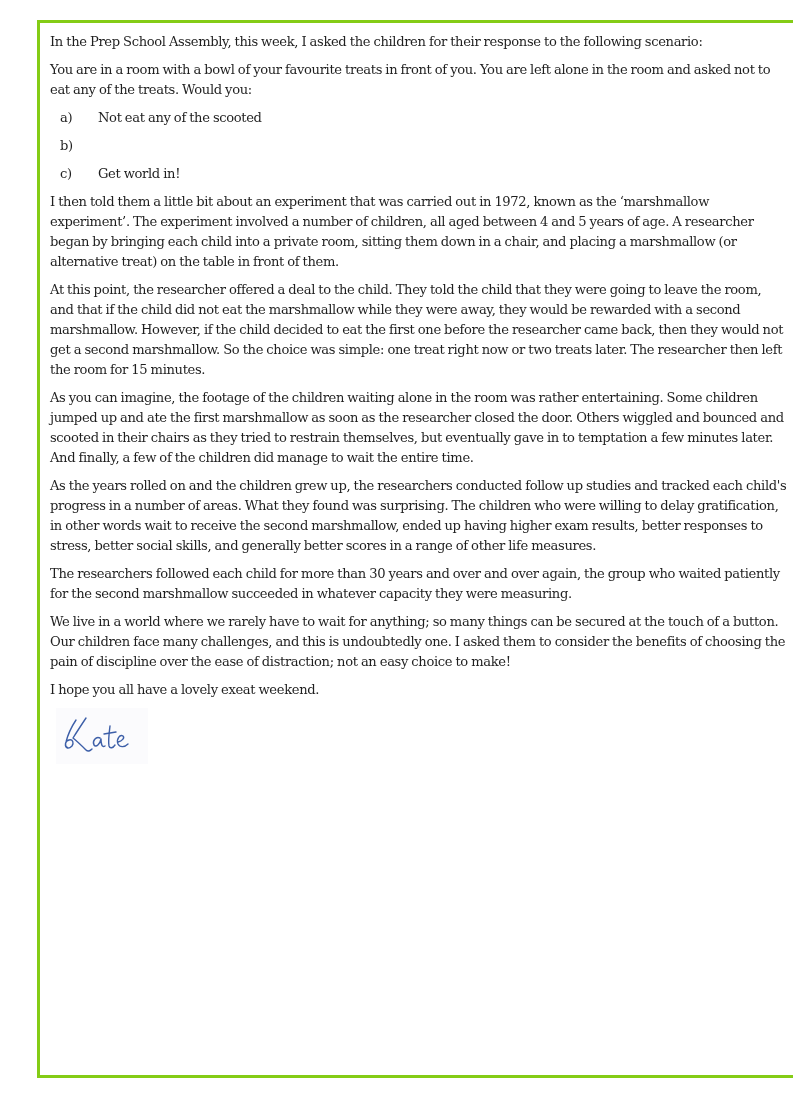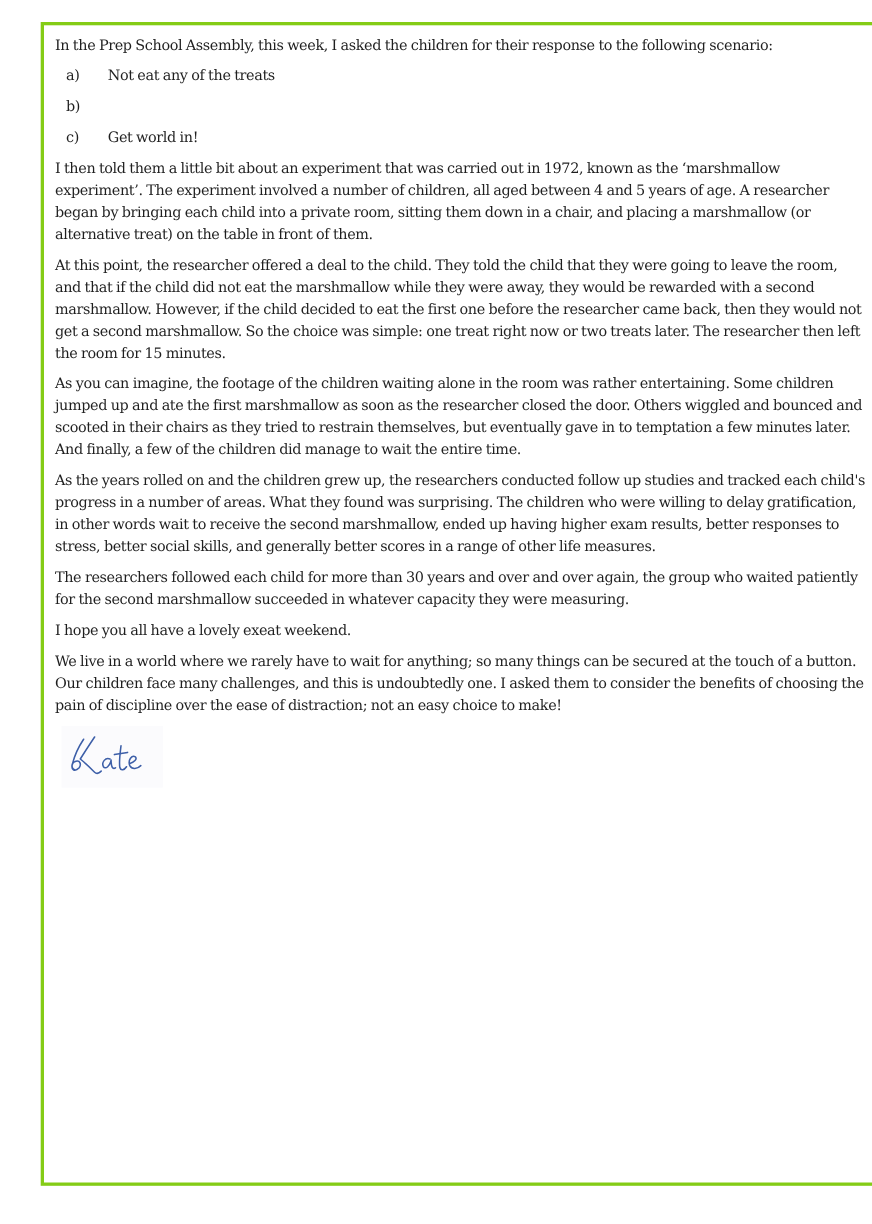--- a/index.html
+++ b/index.html
@@ -63,42 +63,43 @@
     .signature svg {
       display: block;
     }
   </style>
 </head>
 <body>
 
 <div class="page-frame">
   <div class="letter">
     <p>In the Prep School Assembly, this week, I asked the children for their response to the following scenario:</p>
+    <p>You are in a room with a bowl of your favourite treats in front of you. You are left alone in the room and asked not to eat any of the treats. Would you:</p>
 
     <ul class="options">
       <li>
         <span class="marker">a)</span>
-        <span>Not eat any of the treats</span>
+        <span>Not eat any of the scooted</span>
       </li>
       <li>
         <span class="marker">b)</span>
       </li>
       <li>
         <span class="marker">c)</span>
         <span>Get world in!</span>
       </li>
     </ul>
 
     <p>I then told them a little bit about an experiment that was carried out in 1972, known as the ‘marshmallow experiment’. The experiment involved a number of children, all aged between 4 and 5 years of age. A researcher began by bringing each child into a private room, sitting them down in a chair, and placing a marshmallow (or alternative treat) on the table in front of them.</p>
     <p>At this point, the researcher offered a deal to the child. They told the child that they were going to leave the room, and that if the child did not eat the marshmallow while they were away, they would be rewarded with a second marshmallow. However, if the child decided to eat the first one before the researcher came back, then they would not get a second marshmallow. So the choice was simple: one treat right now or two treats later. The researcher then left the room for 15 minutes.</p>
     <p>As you can imagine, the footage of the children waiting alone in the room was rather entertaining. Some children jumped up and ate the first marshmallow as soon as the researcher closed the door. Others wiggled and bounced and scooted in their chairs as they tried to restrain themselves, but eventually gave in to temptation a few minutes later. And finally, a few of the children did manage to wait the entire time.</p>
     <p>As the years rolled on and the children grew up, the researchers conducted follow up studies and tracked each child's progress in a number of areas. What they found was surprising. The children who were willing to delay gratification, in other words wait to receive the second marshmallow, ended up having higher exam results, better responses to stress, better social skills, and generally better scores in a range of other life measures.</p>
     <p>The researchers followed each child for more than 30 years and over and over again, the group who waited patiently for the second marshmallow succeeded in whatever capacity they were measuring.</p>
+    <p>We live in a world where we rarely have to wait for anything; so many things can be secured at the touch of a button. Our children face many challenges, and this is undoubtedly one. I asked them to consider the benefits of choosing the pain of discipline over the ease of distraction; not an easy choice to make!</p>
     <p>I hope you all have a lovely exeat weekend.</p>
-    <p>We live in a world where we rarely have to wait for anything; so many things can be secured at the touch of a button. Our children face many challenges, and this is undoubtedly one. I asked them to consider the benefits of choosing the pain of discipline over the ease of distraction; not an easy choice to make!</p>
 
     <div class="signature">
       <svg width="92" height="56" viewBox="0 0 92 56" aria-label="Kate">
         <g fill="none" stroke="#3d5fa8" stroke-width="1.4" stroke-linecap="round" stroke-linejoin="round">
 
           <path d="M20 12 C16 18, 12 26, 10 34 C8 40, 12 42, 16 38 C18 35, 17 31, 13 32 C9 33, 8 38, 12 40"></path>
           <path d="M30 10 C26 16, 22 22, 17 30 C22 34, 26 38, 30 42 C32 44, 34 43, 36 41"></path>
 
           <path d="M44 30 C40 28, 36 33, 38 37 C40 40, 44 36, 45 31 C45 36, 46 40, 49 38"></path>
 

